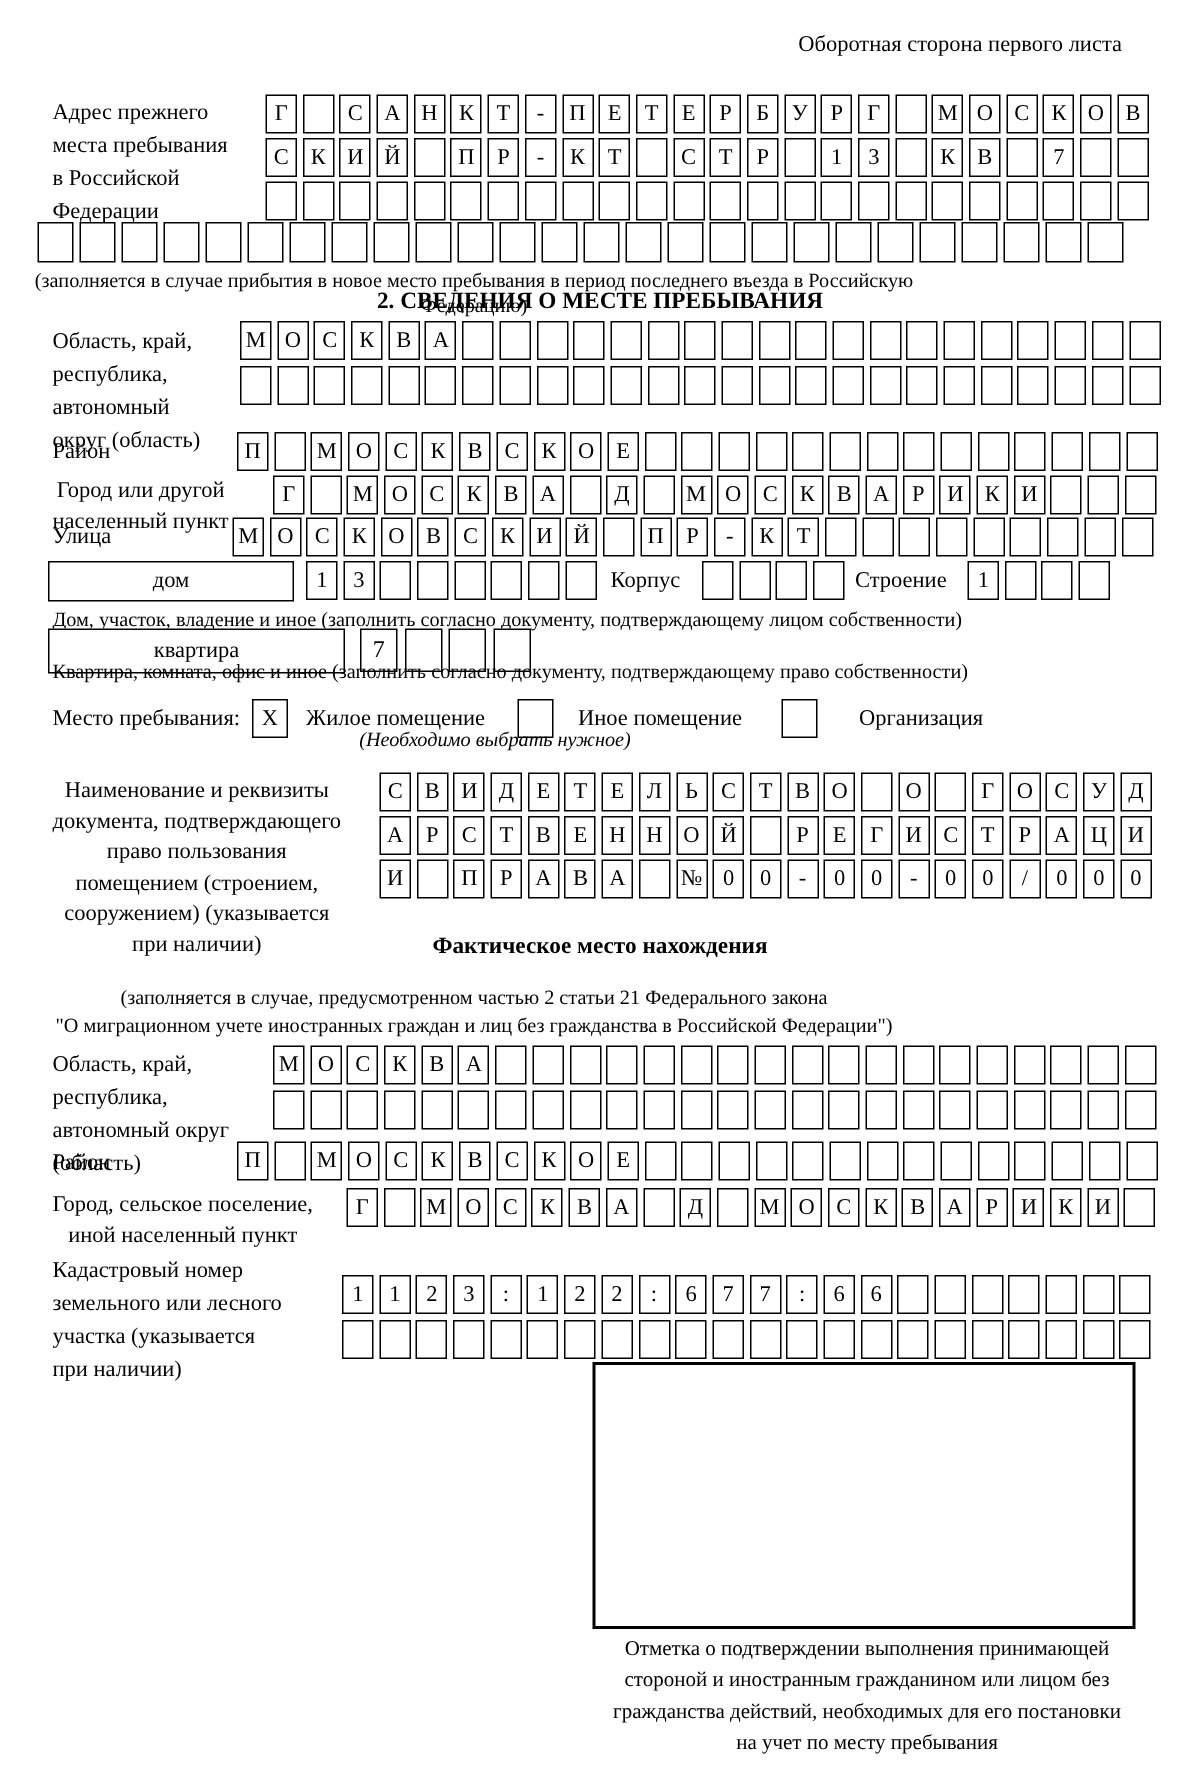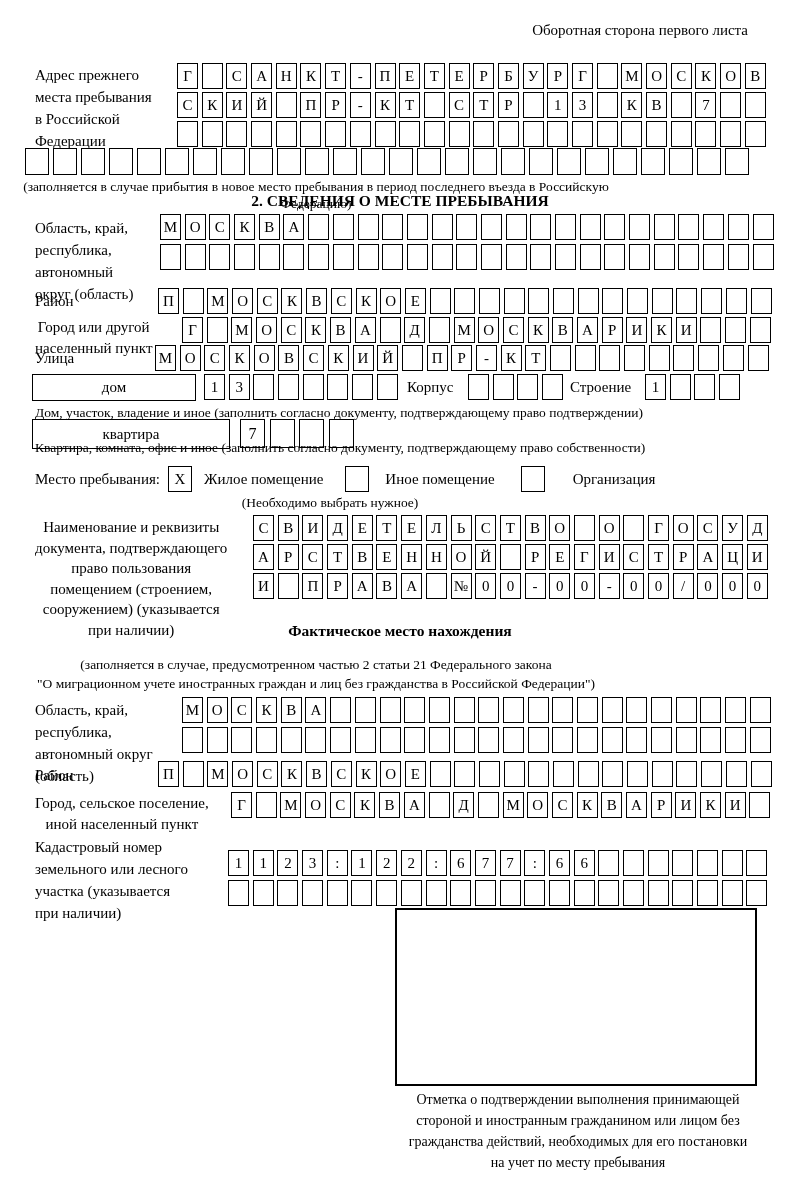--- a/index.html
+++ b/index.html
@@ -310,21 +310,21 @@
       <span class="box"></span>
       <span class="box"></span>
     </div>
   <div class="lbl" style="left:570px;top:376px;">Строение</div>
   <div class="boxrow" style="left:645px;top:374px;">
       <span class="box">1</span>
       <span class="box"></span>
       <span class="box"></span>
       <span class="box"></span>
     </div>
-  <div class="note" style="left:35px;top:404px;">Дом, участок, владение и иное (заполнить согласно документу, подтверждающему право подтверждении)</div>
+  <div class="note" style="left:35px;top:404px;">Дом, участок, владение и иное (заполнить согласно документу, подтверждающему лицом собственности)</div>
 
   <div class="longbox" style="left:32px;top:419px;width:198px;height:30px;line-height:28px;">квартира</div>
   <div class="boxrow md" style="left:240px;top:419px;">
       <span class="box">7</span>
       <span class="box"></span>
       <span class="box"></span>
       <span class="box"></span>
     </div>
   <div class="note" style="left:35px;top:439px;">Квартира, комната, офис и иное (заполнить согласно документу, подтверждающему право собственности)</div>
 
@@ -336,21 +336,21 @@
     <span style="margin-left:12px;">Жилое помещение</span>
     <span class="boxrow cb" style="position:static;margin-left:22px;">
         <span class="box"></span>
       </span>
     <span style="margin-left:16px;">Иное помещение</span>
     <span class="boxrow cb" style="position:static;margin-left:26px;">
         <span class="box"></span>
       </span>
     <span style="margin-left:28px;">Организация</span>
   </div>
-  <div class="note" style="left:165px;top:494px;width:330px;text-align:center;">(Необходимо выбрать нужное)</div>
+  <div class="note" style="left:165px;top:484px;width:330px;text-align:center;font-style:italic;">(Необходимо выбрать нужное)</div>
 
   <div class="lbl tight" style="left:35px;top:517px;">Наименование и реквизиты
 документа, подтверждающего
 право пользования
 помещением (строением,
 сооружением) (указывается
 при наличии)</div>
   <div class="boxrow" style="left:253px;top:515px;">
       <span class="box">С</span>
       <span class="box">В</span>

